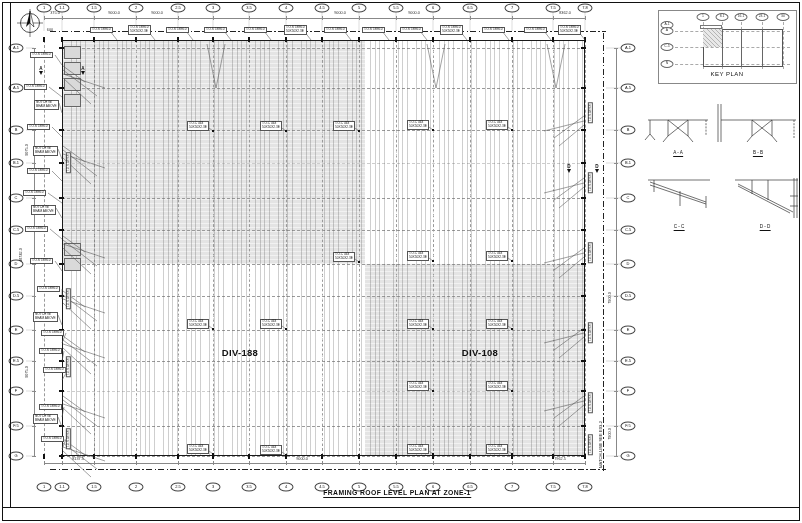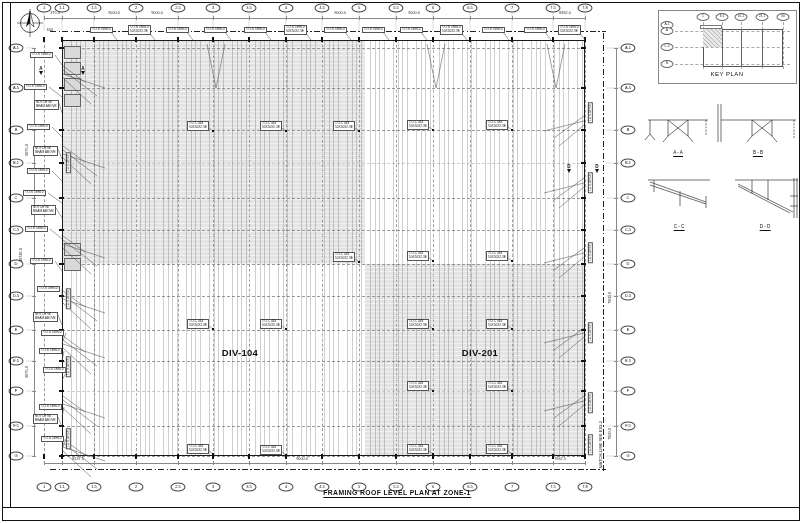--- a/index.html
+++ b/index.html
@@ -83,22 +83,22 @@
   <div class="dashdot-h" style="left:50px;top:31px;width:556px;"></div>
   <div class="dashdot-h" style="left:50px;top:469px;width:556px;"></div>
   <div class="dashdot-v" style="left:603px;top:31px;height:440px;"></div>
   <div class="matchline-text">MATCH-LINE SEE E03-2</div>
 
   <div class="line" style="left:44px;top:18px;width:541px;height:0;border-top:0.6px solid #888;"></div>
   <div class="line" style="left:44px;top:463px;width:541px;height:0;border-top:0.6px solid #888;"></div>
   <div class="line" style="left:34px;top:48px;width:0;height:408px;border-left:0.6px solid #888;"></div>
   <div class="line" style="left:616px;top:48px;width:0;height:408px;border-left:0.6px solid #888;"></div>
 
-  <div class="zone-label" style="left:240px;top:352px;">DIV-104</div>
-  <div class="zone-label" style="left:480px;top:352px;">DIV-201</div>
+  <div class="zone-label" style="left:240px;top:352px;">DIV-188</div>
+  <div class="zone-label" style="left:480px;top:352px;">DIV-108</div>
 
   <div class="plan-title">FRAMING ROOF LEVEL PLAN AT ZONE-1</div>
 
   <div class="kp-box"></div>
   <div class="kp-el" style="left:703px;top:29px;width:80px;height:38px;box-sizing:border-box;border:0.8px solid #555;"></div>
   <div class="kp-el" style="left:700px;top:25px;width:22px;height:4px;box-sizing:border-box;border:0.6px solid #777;"></div>
   <div class="kp-el" style="left:703px;top:29px;width:19px;height:18px;background:#e8e8e8;
               background-image:repeating-linear-gradient(45deg,#b5b5b5 0 0.7px,transparent 0.7px 3px);"></div>
   <div class="kp-title">KEY PLAN</div>
 

